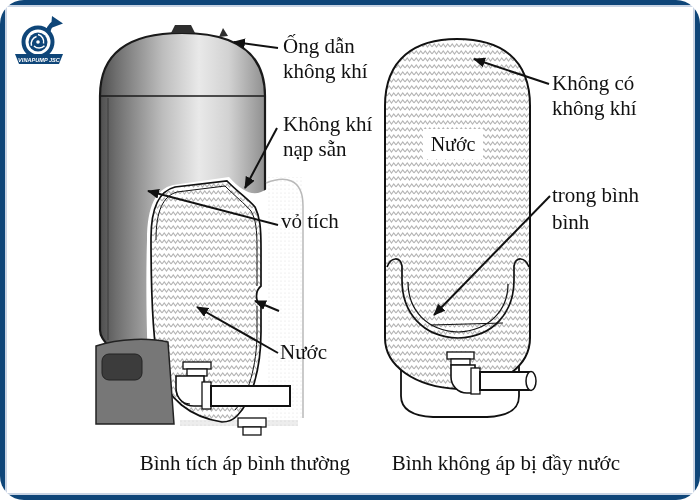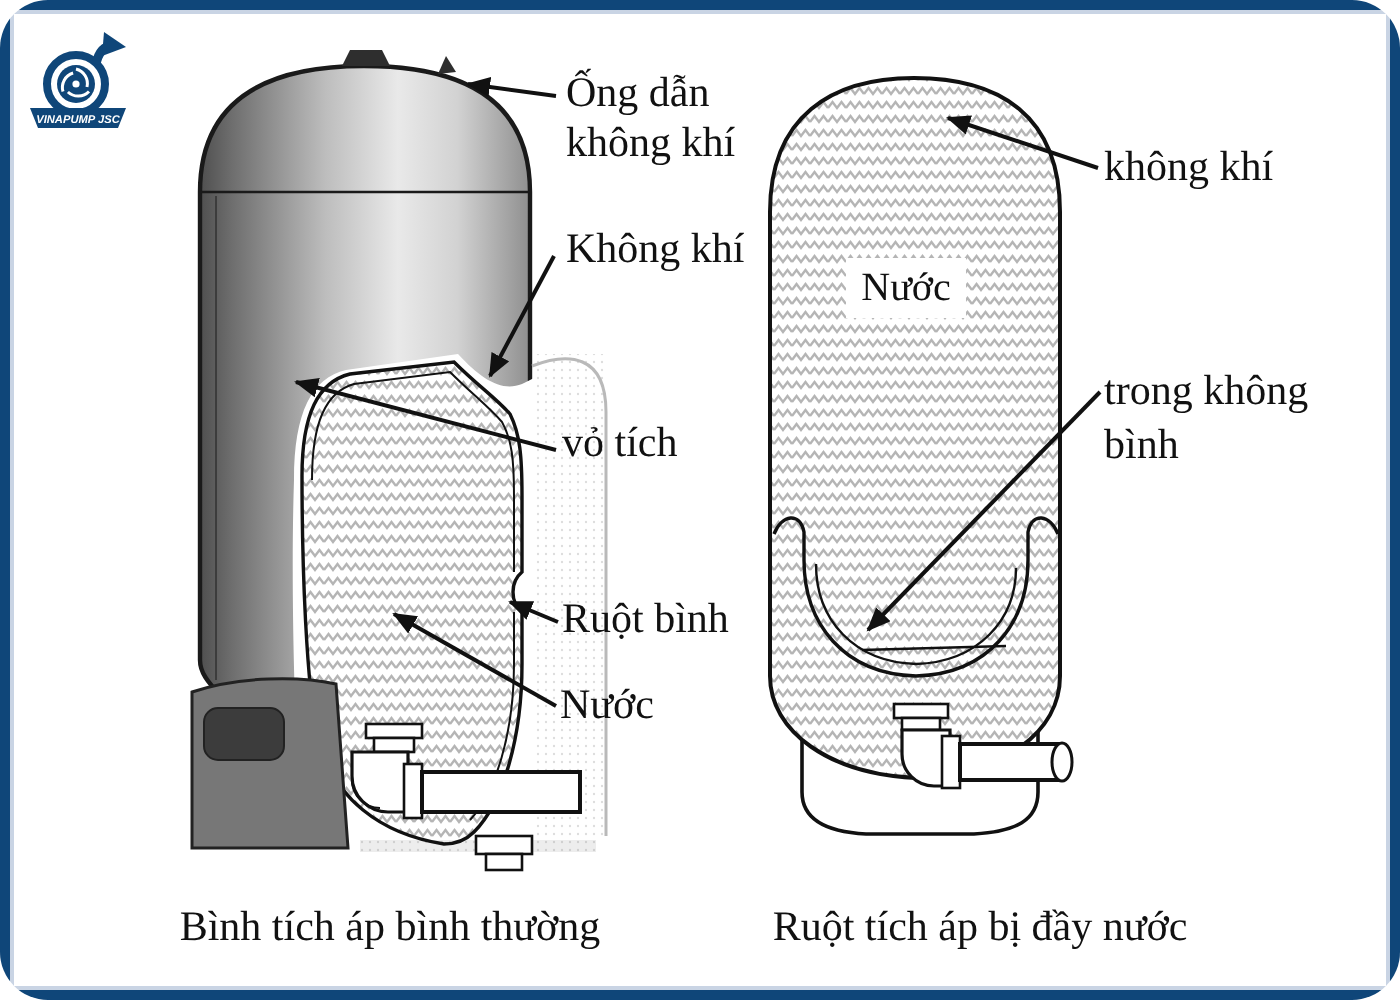--- a/index.html
+++ b/index.html
@@ -11,21 +11,21 @@
     position:absolute;inset:0;border:5px solid #0f4679;
     box-shadow:inset 0 0 0 2px #c9d4e4;pointer-events:none;z-index:30;
   }
   svg.art{position:absolute;left:0;top:0;z-index:1;}
   .label{
     position:absolute;font-size:21px;line-height:25px;z-index:20;
     white-space:nowrap;color:#111;
   }
   .label.three{line-height:27px;}
   .caption{
-    position:absolute;top:451px;font-size:21px;text-align:center;z-index:20;
+    position:absolute;top:451px;font-size:21px;text-align:right;z-index:20;
   }
   .nuoc-box{
     position:absolute;left:423px;top:129px;width:60px;height:30px;z-index:20;
     background:#fff;text-align:center;font-size:20px;line-height:30px;
   }
 </style>
 </head>
 <body>
 
 <div class="stage">
@@ -145,44 +145,43 @@
     </g>
   </svg>
 
   <div class="label" style="left:283px;top:34px">
     <div>Ống dẫn</div>
     <div>không khí</div>
   </div>
 
   <div class="label" style="left:283px;top:112px">
     <div>Không khí</div>
+    <div>nạp sẵn</div>
   </div>
 
   <div class="label" style="left:281px;top:209px">
     <div>vỏ tích</div>
   </div>
 
-  <div class="label" style="left:281px;top:297px">
-    <div>Ruột bình</div>
-  </div>
 
   <div class="label" style="left:280px;top:340px">
     <div>Nước</div>
   </div>
 
   <div class="nuoc-box">
     <span>Nước</span>
   </div>
 
   <div class="label" style="left:552px;top:71px">
+    <div>Không có</div>
     <div>không khí</div>
   </div>
 
   <div class="label three" style="left:552px;top:182px">
-    <div>trong không</div>
+    <div>trong bình</div>
     <div>bình</div>
   </div>
 
   <div class="caption" style="left:40px;width:310px">Bình tích áp bình thường</div>
-  <div class="caption" style="left:360px;width:260px">Ruột tích áp bị đầy nước</div>
+  <div class="caption" style="left:360px;width:260px">Bình không áp bị đầy nước</div>
 
   <div class="frame"></div>
 </div>
 
 </body></html>

